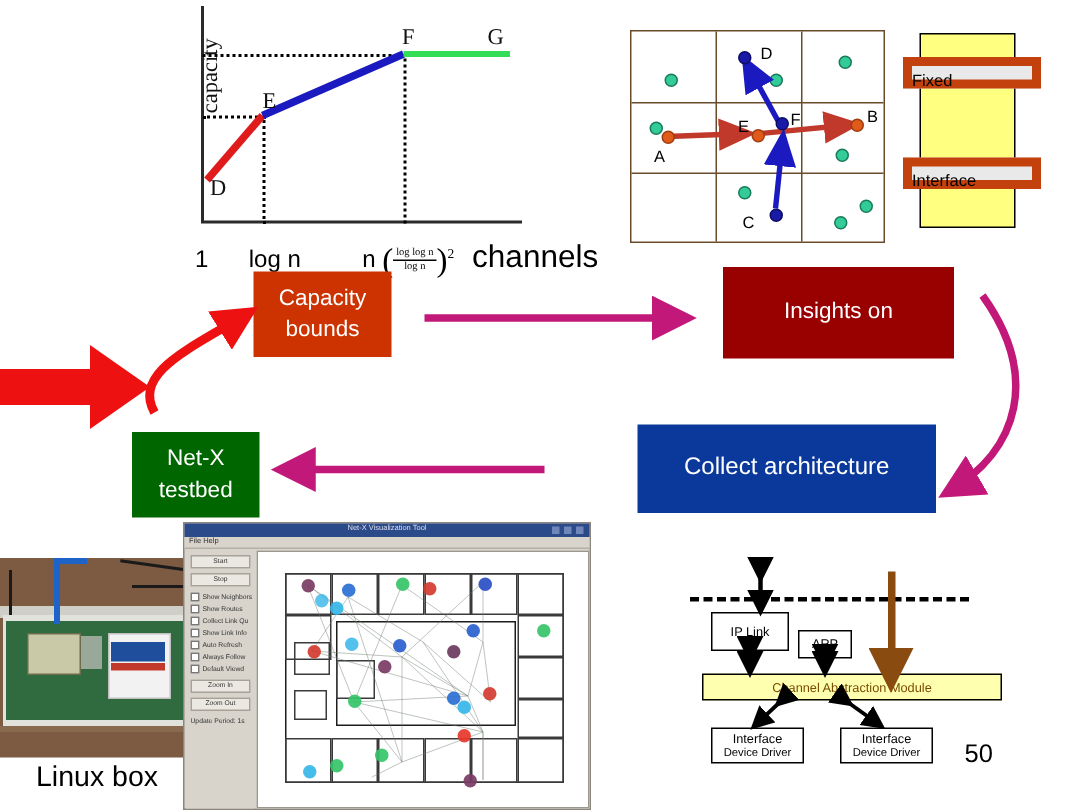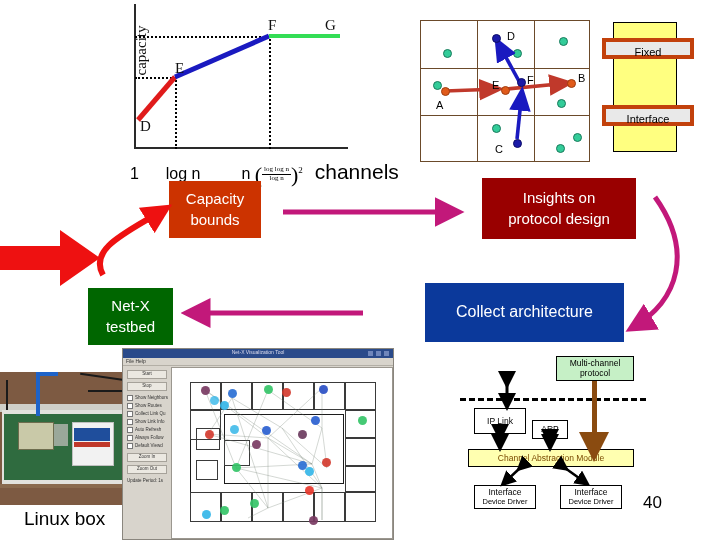--- a/index.html
+++ b/index.html
@@ -31,22 +31,22 @@
       border:1px solid #6b4a2a;box-sizing:border-box;background:#fff;}
   #netgrid .gl{position:absolute;background:#6b4a2a;}
   .node{position:absolute;width:9px;height:9px;border-radius:50%;box-sizing:border-box;}
   .n-green{background:#33cc99;border:1px solid #1a7a5c;}
   .n-blue{background:#1a1aa8;border:1px solid #0d0d66;}
   .n-orange{background:#e05a1a;border:1px solid #9e3d10;}
   .nlabel{position:absolute;font-family:"Liberation Sans",sans-serif;font-size:11px;color:#000;}
 
   
   .ycol{position:absolute;background:#ffff80;border:1px solid #000;}
-  .greybox{position:absolute;background:#e9e9e9;border:4px solid #c2410c;
-      font-size:11px;text-align:center;color:#000;box-sizing:border-box;}
+  .greybox{position:absolute;background:#e9e9e9;border:6px solid #c2410c;
+      font-size:11px;text-align:left;color:#000;box-sizing:border-box;}
 
   
   .cbox{position:absolute;box-sizing:border-box;display:flex;flex-direction:column;
         align-items:center;justify-content:center;color:#fff;text-align:center;line-height:1.38;}
   #capbox{left:169px;top:181px;width:92px;height:57px;background:#cc3300;font-size:15px;}
   #insbox{left:482px;top:178px;width:154px;height:61px;background:#990000;font-size:15px;}
   #netxbox{left:88px;top:288px;width:85px;height:57px;background:#006600;font-size:15px;}
   #osbox{left:425px;top:283px;width:199px;height:59px;background:#0b399b;font-size:16px;}
 
   
@@ -184,21 +184,20 @@
   <span>Interface</span>
 </div>
 
 <div class="cbox" id="capbox">
   <div>Capacity</div>
   <div>bounds</div>
 </div>
 
 <div class="cbox" id="insbox">
   <div>Insights on</div>
-  <div>protocol design</div>
 </div>
 
 <div class="cbox" id="netxbox">
   <div>Net-X</div>
   <div>testbed</div>
 </div>
 
 <div class="cbox" id="osbox">
   <div>Collect architecture</div>
 </div>
@@ -345,35 +344,31 @@
     <div class="vnode" style="left:133px;top:118px;background:#e8372b;"></div>
     <div class="vnode" style="left:48px;top:138px;background:#35c468;"></div>
     <div class="vnode" style="left:78px;top:131px;background:#35c468;"></div>
     <div class="vnode" style="left:30px;top:142px;background:#35b6e8;"></div>
     <div class="vnode" style="left:137px;top:148px;background:#7a3b63;"></div>
     <div class="vnode" style="left:38px;top:28px;background:#35b6e8;opacity:.8;"></div>
   </div>
 </div>
 
 <div class="abs" id="arch">
-  <div class="abox green" style="left:96px;top:4px;width:78px;height:25px;">
-    <div>Multi-channel</div>
-    <div>protocol</div>
-  </div>
 
   <div class="dash" style="left:0px;top:46px;width:186px;"></div>
   <div class="brown-bar" style="left:132px;top:29px;height:67px;"></div>
 
   <div class="abox" style="left:14px;top:56px;width:52px;height:26px;line-height:24px;padding-top:0;">
     <div>IP Link</div>
   </div>
   <div class="abox" style="left:72px;top:68px;width:36px;height:19px;line-height:17px;padding-top:0;">
     <div>ARP</div>
   </div>
-  <div class="abox yellow" style="left:8px;top:97px;width:166px;height:18px;line-height:16px;padding-top:0;color:#7a4a00;font-size:8.5px;">
+  <div class="abox yellow" style="left:8px;top:97px;width:200px;height:18px;line-height:16px;padding-top:0;color:#7a4a00;font-size:8.5px;">
     <div>Channel Abstraction Module</div>
   </div>
   <div class="abox" style="left:14px;top:133px;width:62px;height:24px;">
     <div>Interface</div>
     <div style="font-size:7.5px;">Device Driver</div>
   </div>
   <div class="abox" style="left:100px;top:133px;width:62px;height:24px;">
     <div>Interface</div>
     <div style="font-size:7.5px;">Device Driver</div>
   </div>
@@ -389,13 +384,13 @@
     </defs>
     <line x1="47" y1="31" x2="47" y2="53" stroke="#000" stroke-width="3" marker-start="url(#bk)" marker-end="url(#bk)"></line>
     <line x1="40" y1="84" x2="40" y2="94" stroke="#000" stroke-width="3" marker-start="url(#bk)" marker-end="url(#bk)"></line>
     <line x1="90" y1="89" x2="90" y2="94" stroke="#000" stroke-width="3" marker-start="url(#bk)" marker-end="url(#bk)"></line>
     <line x1="134" y1="88" x2="134" y2="95" stroke="#8a4b10" stroke-width="5" marker-end="url(#br)"></line>
     <line x1="60" y1="116" x2="44" y2="131" stroke="#000" stroke-width="2.6" marker-start="url(#bk)" marker-end="url(#bk)"></line>
     <line x1="105" y1="116" x2="126" y2="131" stroke="#000" stroke-width="2.6" marker-start="url(#bk)" marker-end="url(#bk)"></line>
   </svg>
 </div>
 
-<div class="abs" id="pagenum">40</div>
+<div class="abs" id="pagenum">50</div>
 
 </body></html>

